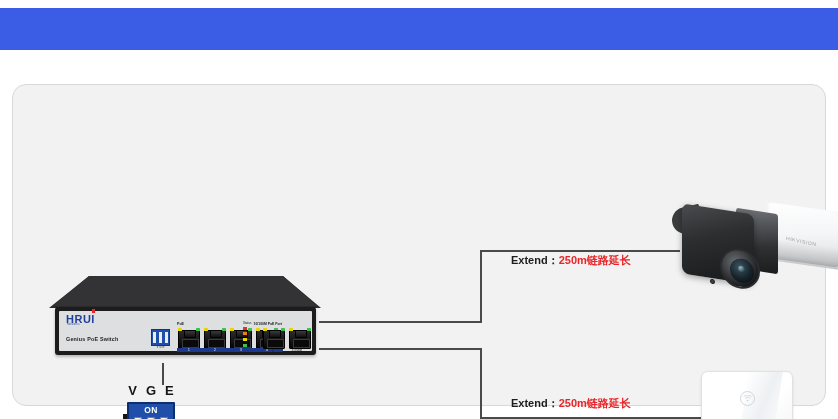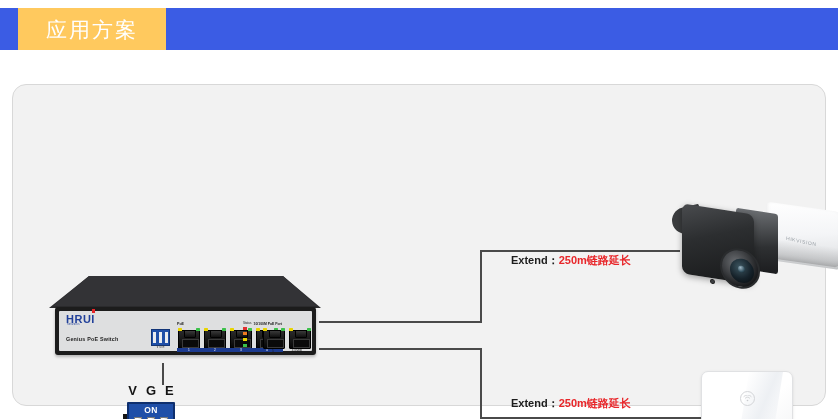--- a/index.html
+++ b/index.html
@@ -312,23 +312,20 @@
     display: flex; align-items: center; justify-content: center;
   }
   .wallap-wifi svg { display: block; }
 </style>
 </head>
 <body>
 
 <div id="page">
 
   <div class="header-bar"></div>
-  <div class="header-tab">
-    <span class="header-tab-label">应用方案</span>
-  </div>
 
   <div class="panel">
 
     <div class="wire wire-h w-top-1"></div>
     <div class="wire wire-v w-top-2"></div>
     <div class="wire wire-h w-top-3"></div>
 
     <div class="wire wire-h w-bot-1"></div>
     <div class="wire wire-v w-bot-2"></div>
     <div class="wire wire-h w-bot-3"></div>

